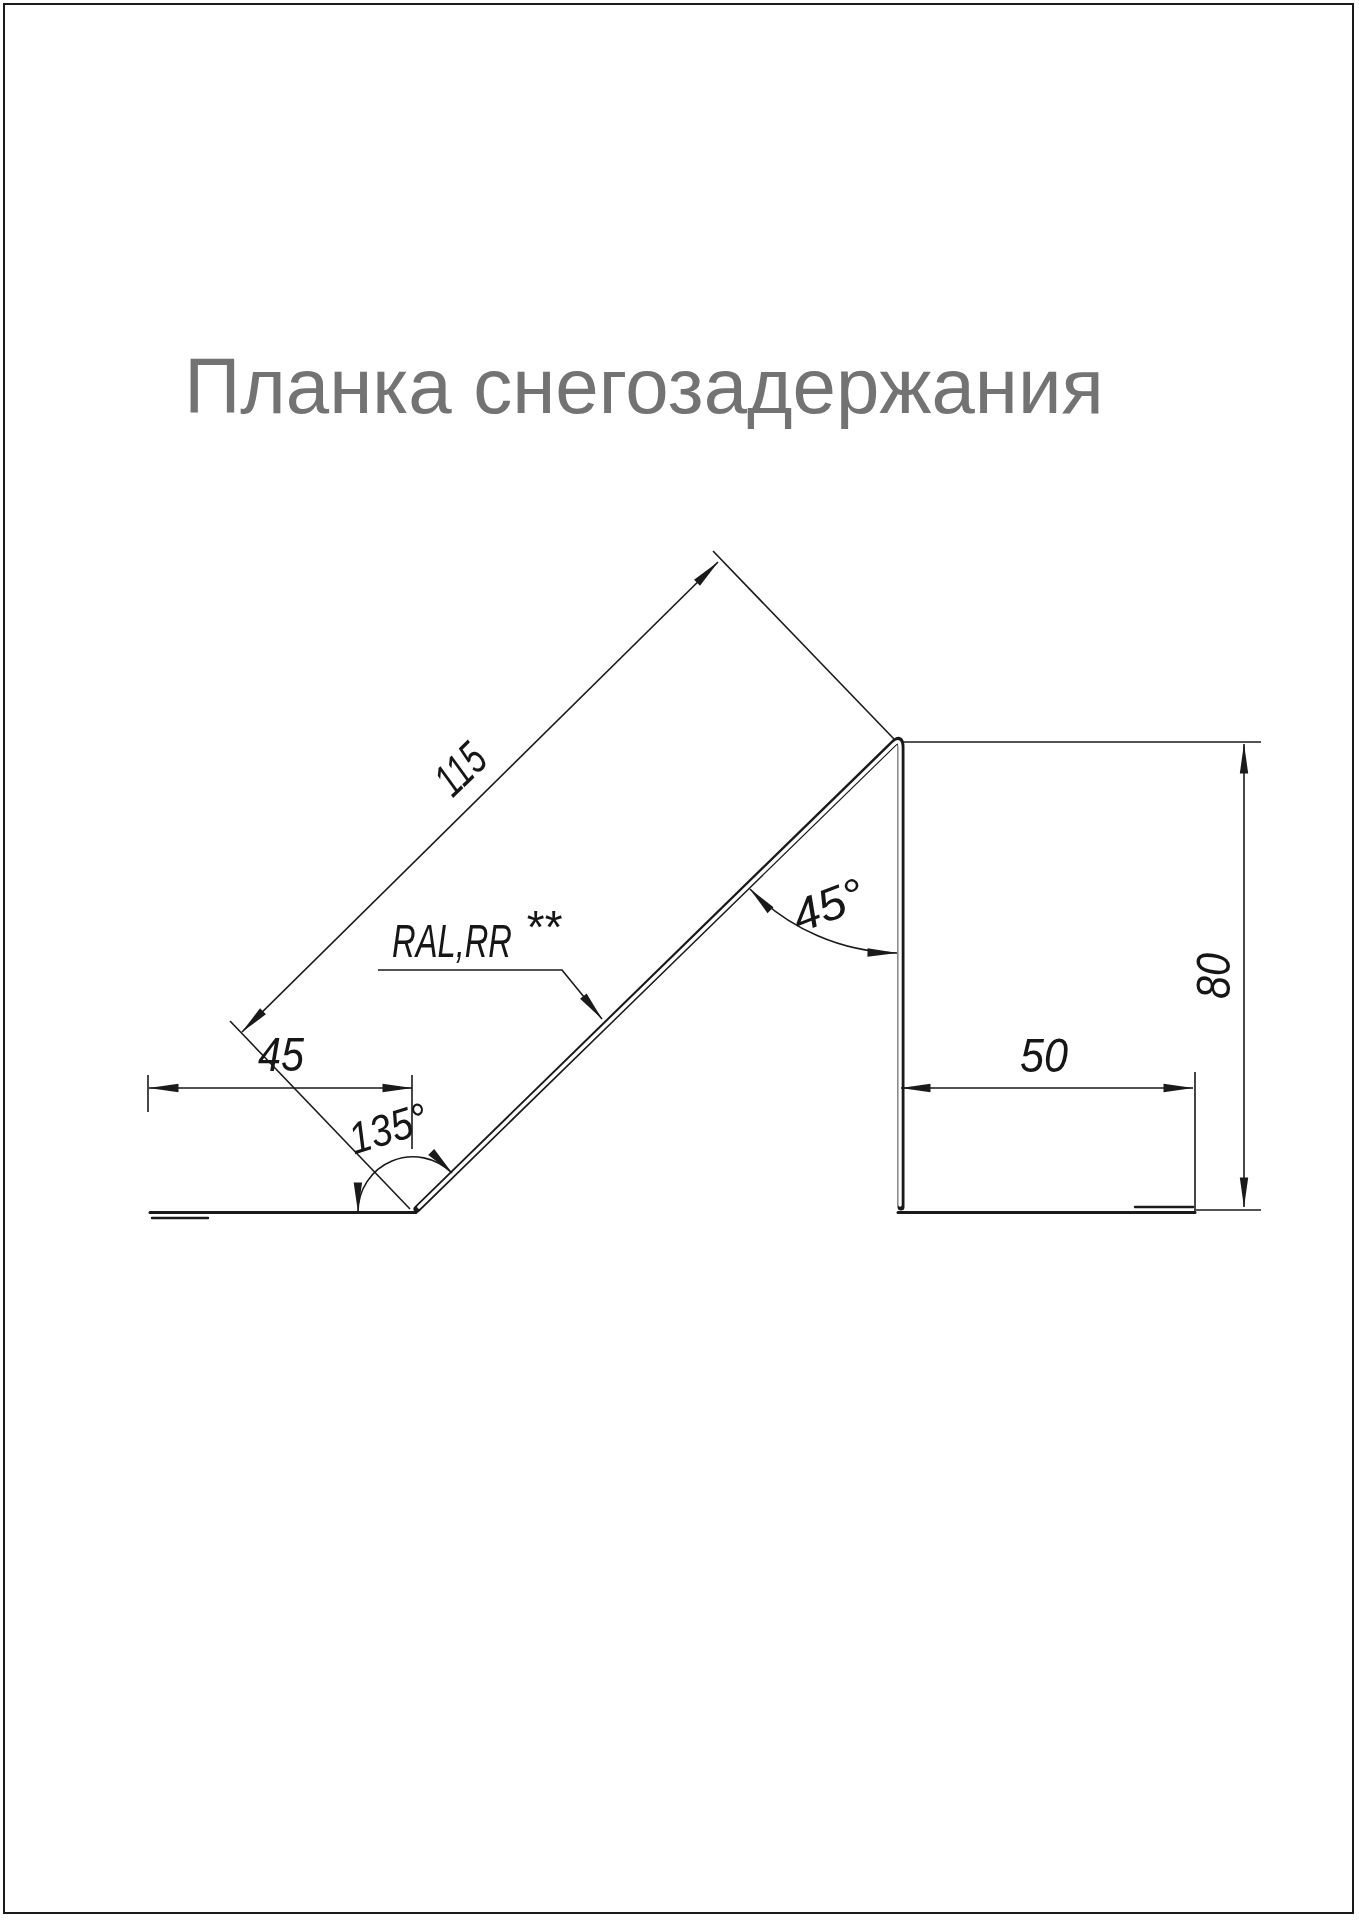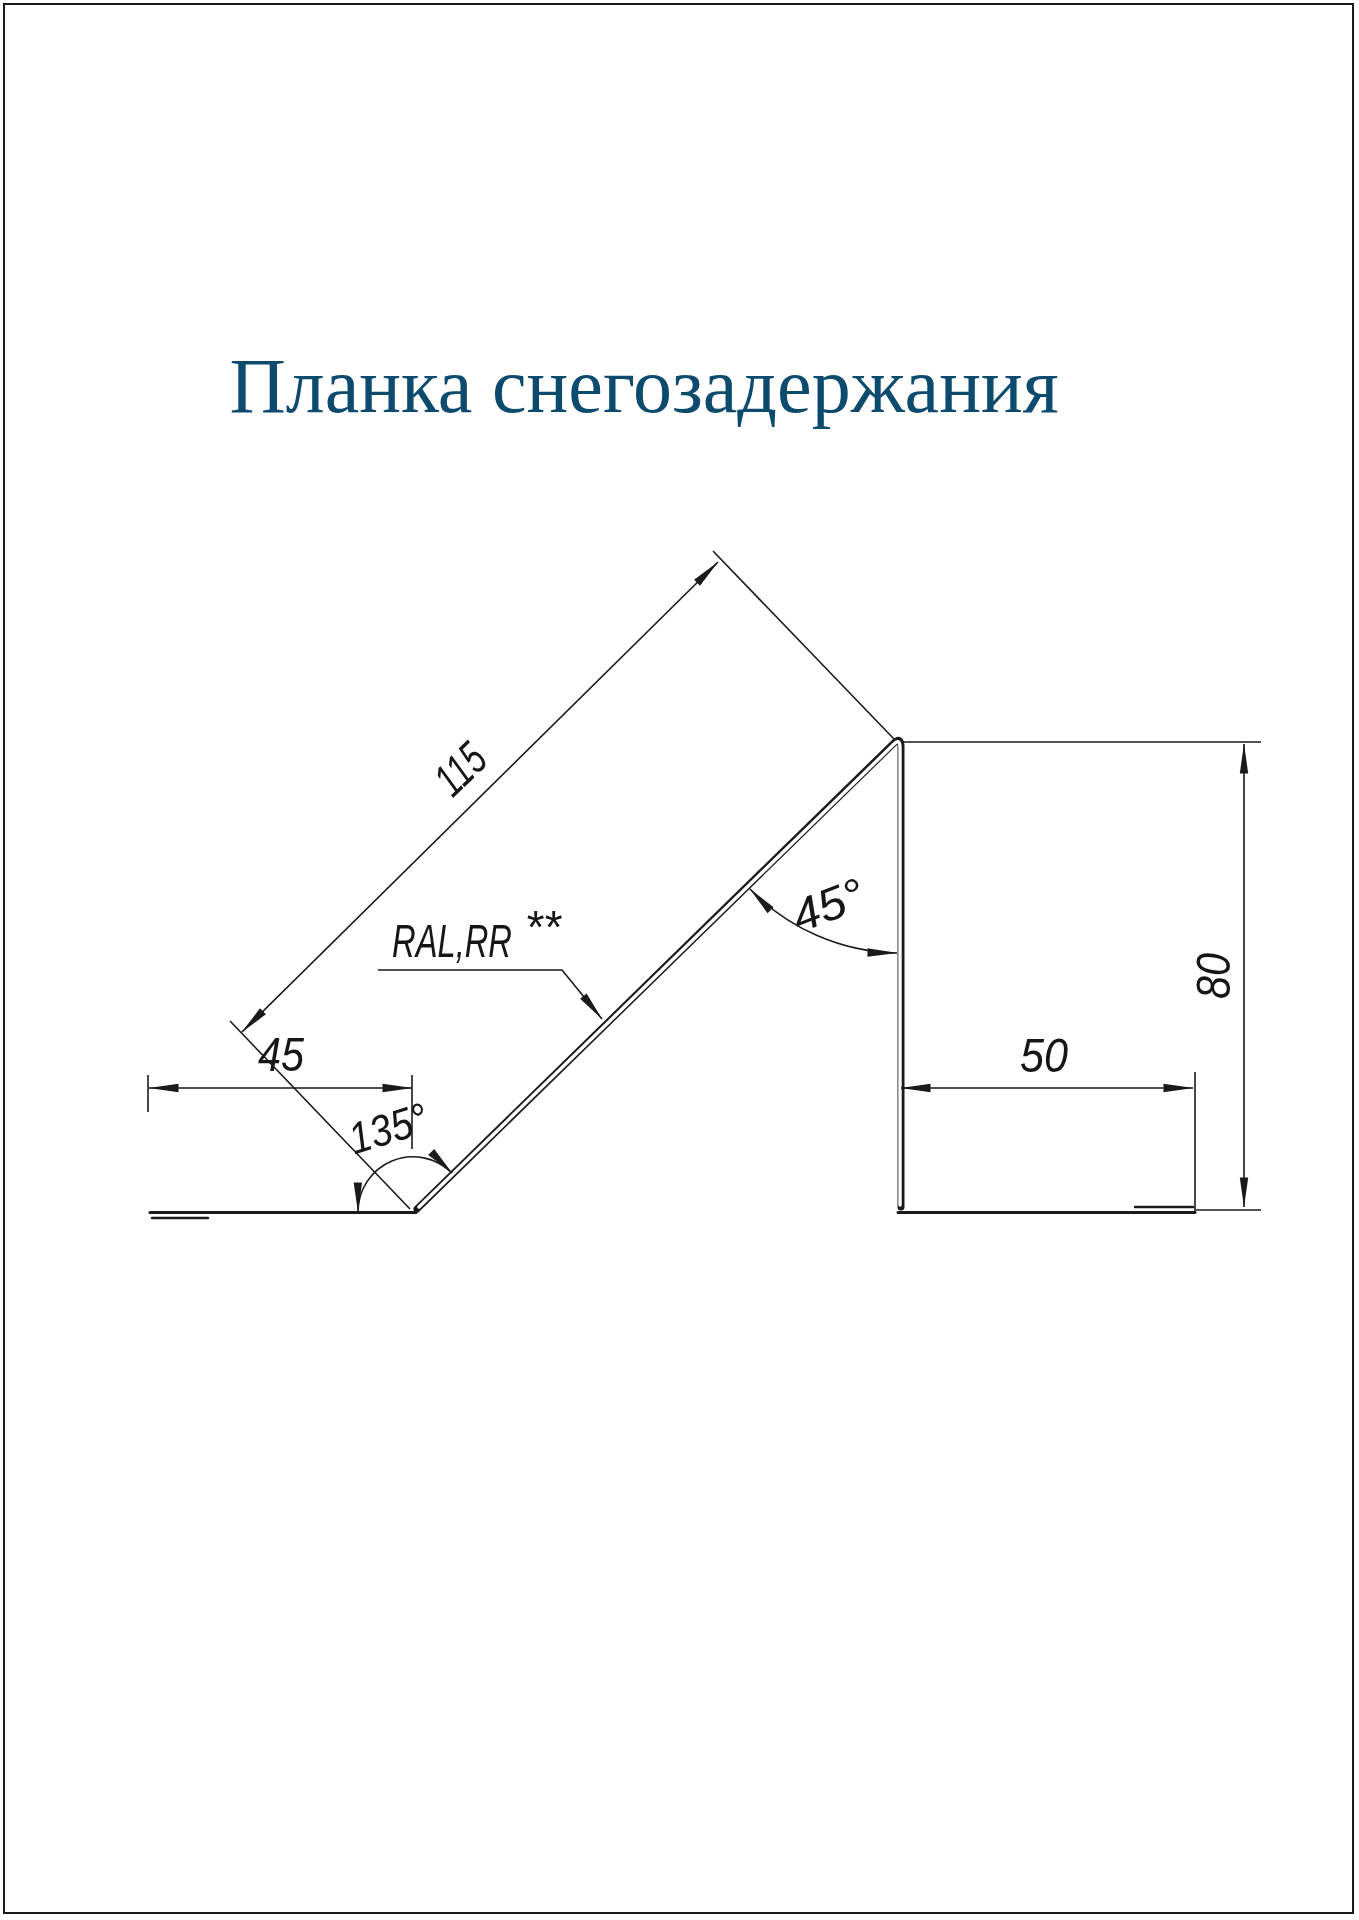--- a/index.html
+++ b/index.html
@@ -14,24 +14,24 @@
     position:absolute;left:3px;top:3px;
     width:1351px;height:1911px;
     border:2px solid #1a1a1a;
     box-sizing:border-box;
   }
   .title{
     position:absolute;
     top:347px;left:644px;
     transform:translateX(-50%);
     white-space:nowrap;
-    font-family:Liberation Serif, serif;
+    font-family:Liberation Sans, sans-serif;
     font-size:78px;
     line-height:1;
-    color:#0c4a6e;
+    color:#737373;
   }
   svg.drawing{position:absolute;left:0;top:0;}
   .dimtxt{
     font-family:"Liberation Sans",sans-serif;
     font-style:italic;
     fill:#161616;
   }
 </style>
 </head>
 <body>

